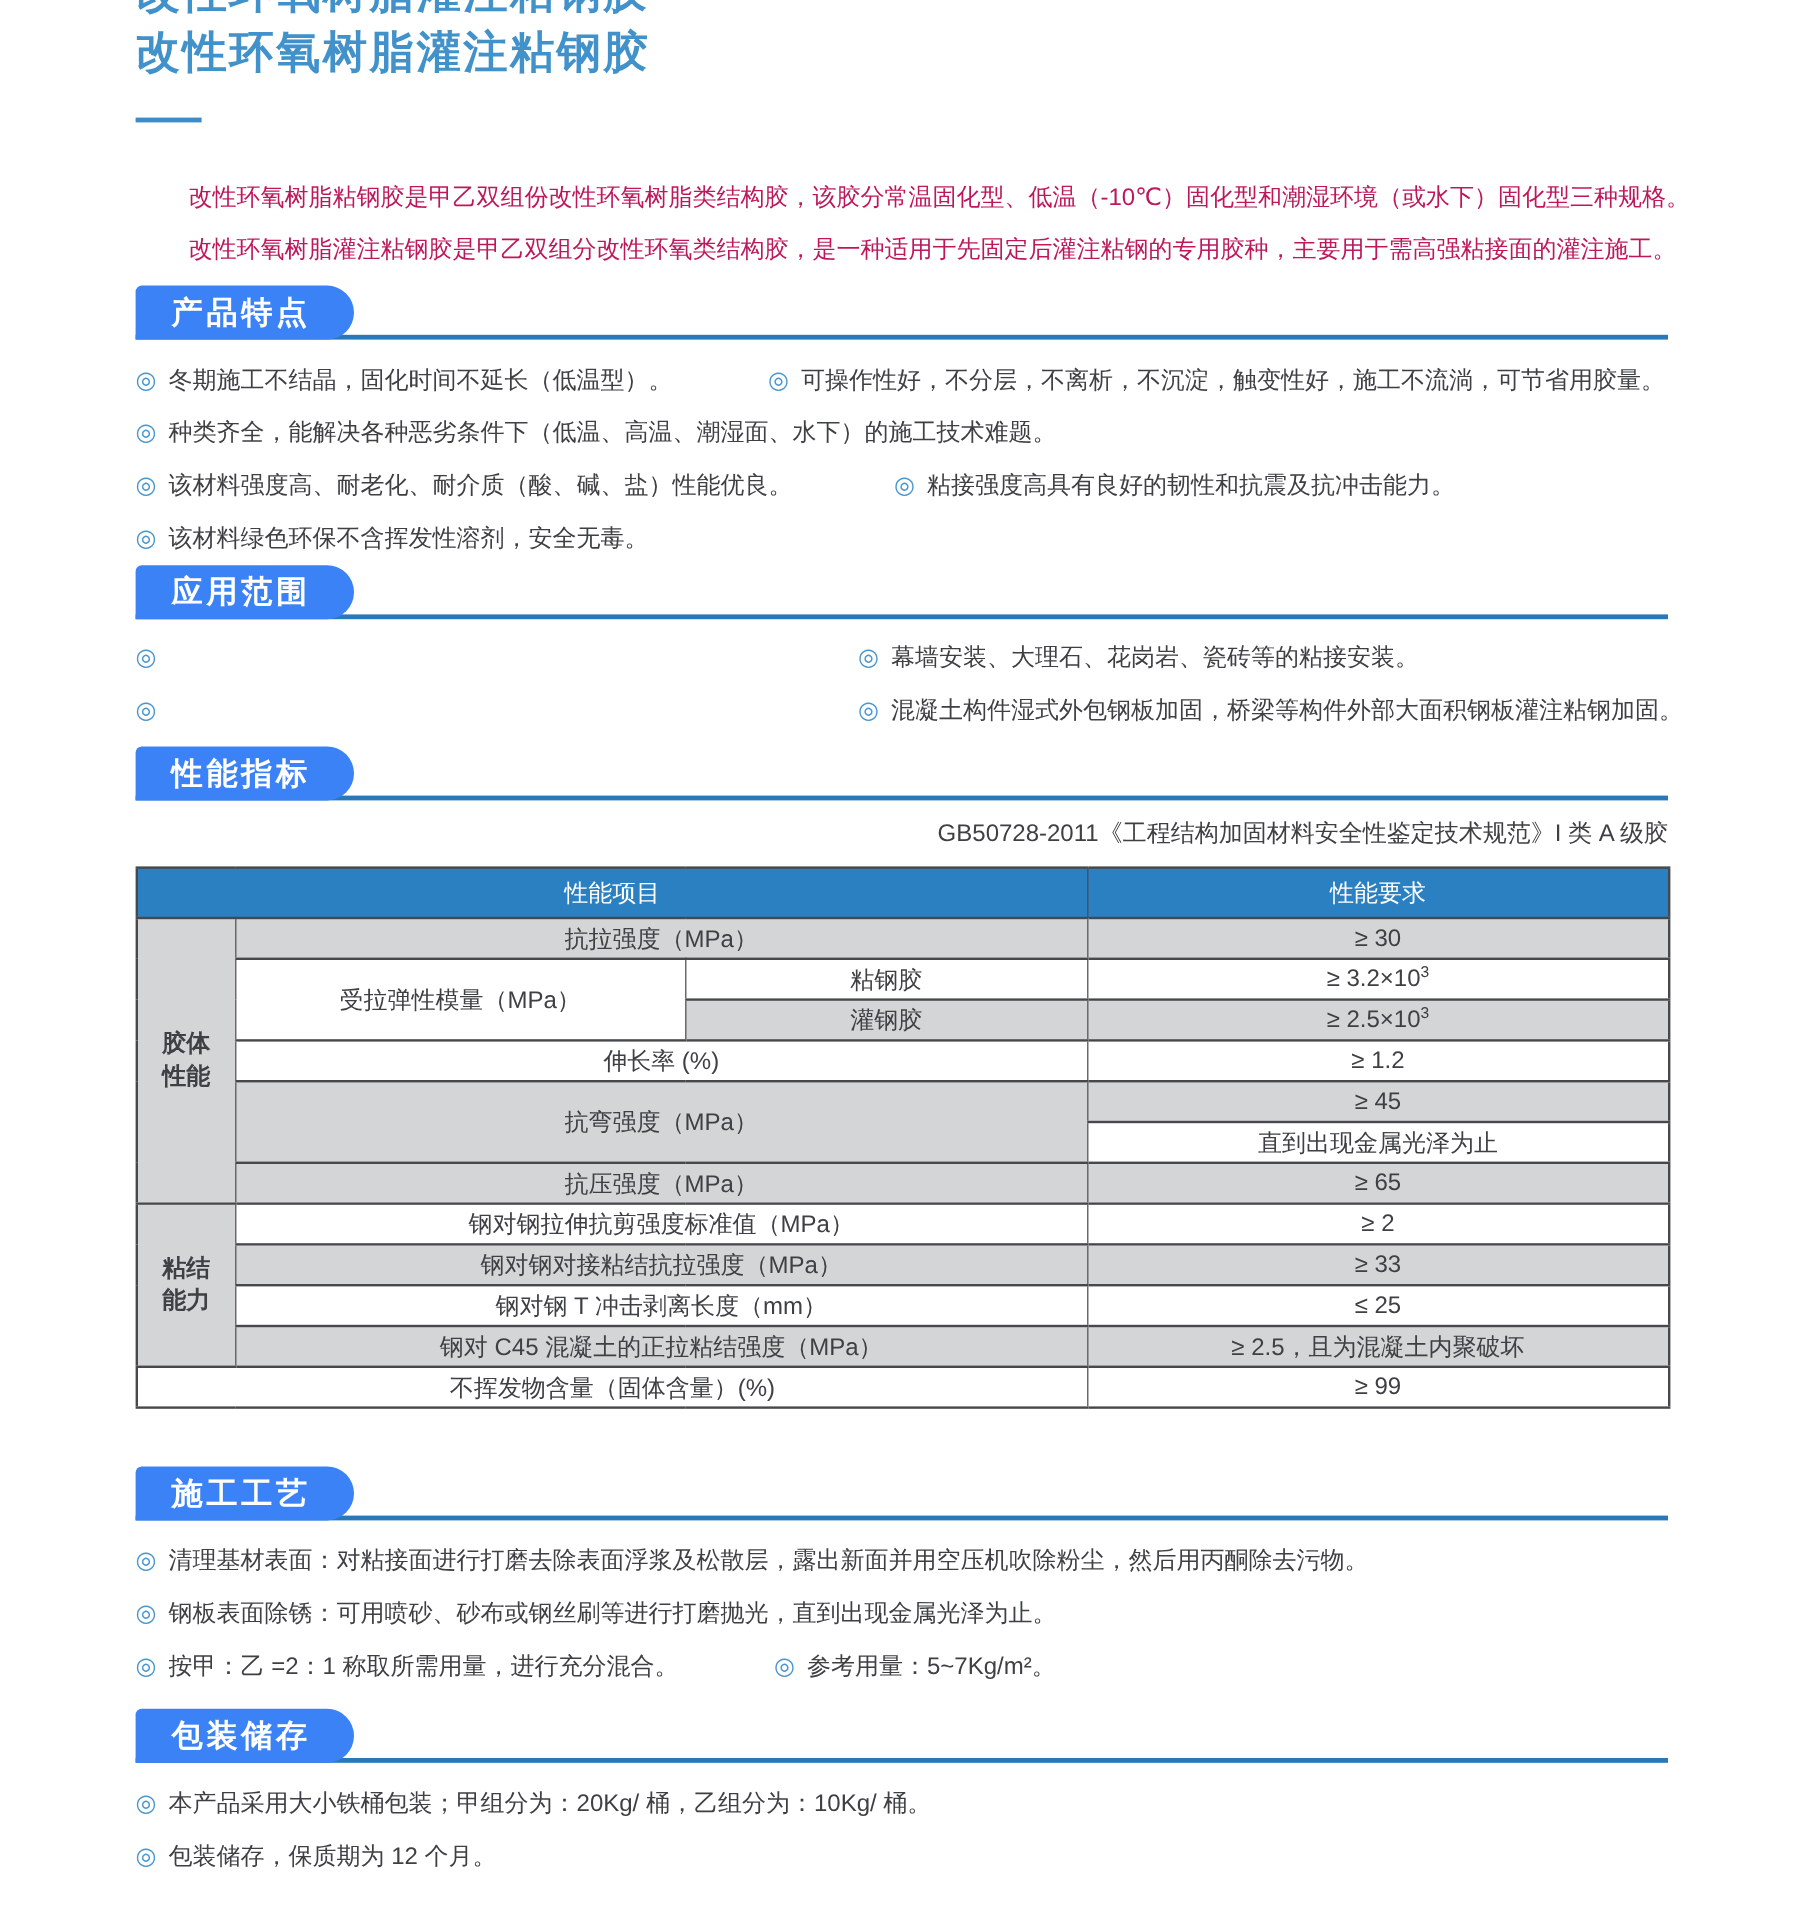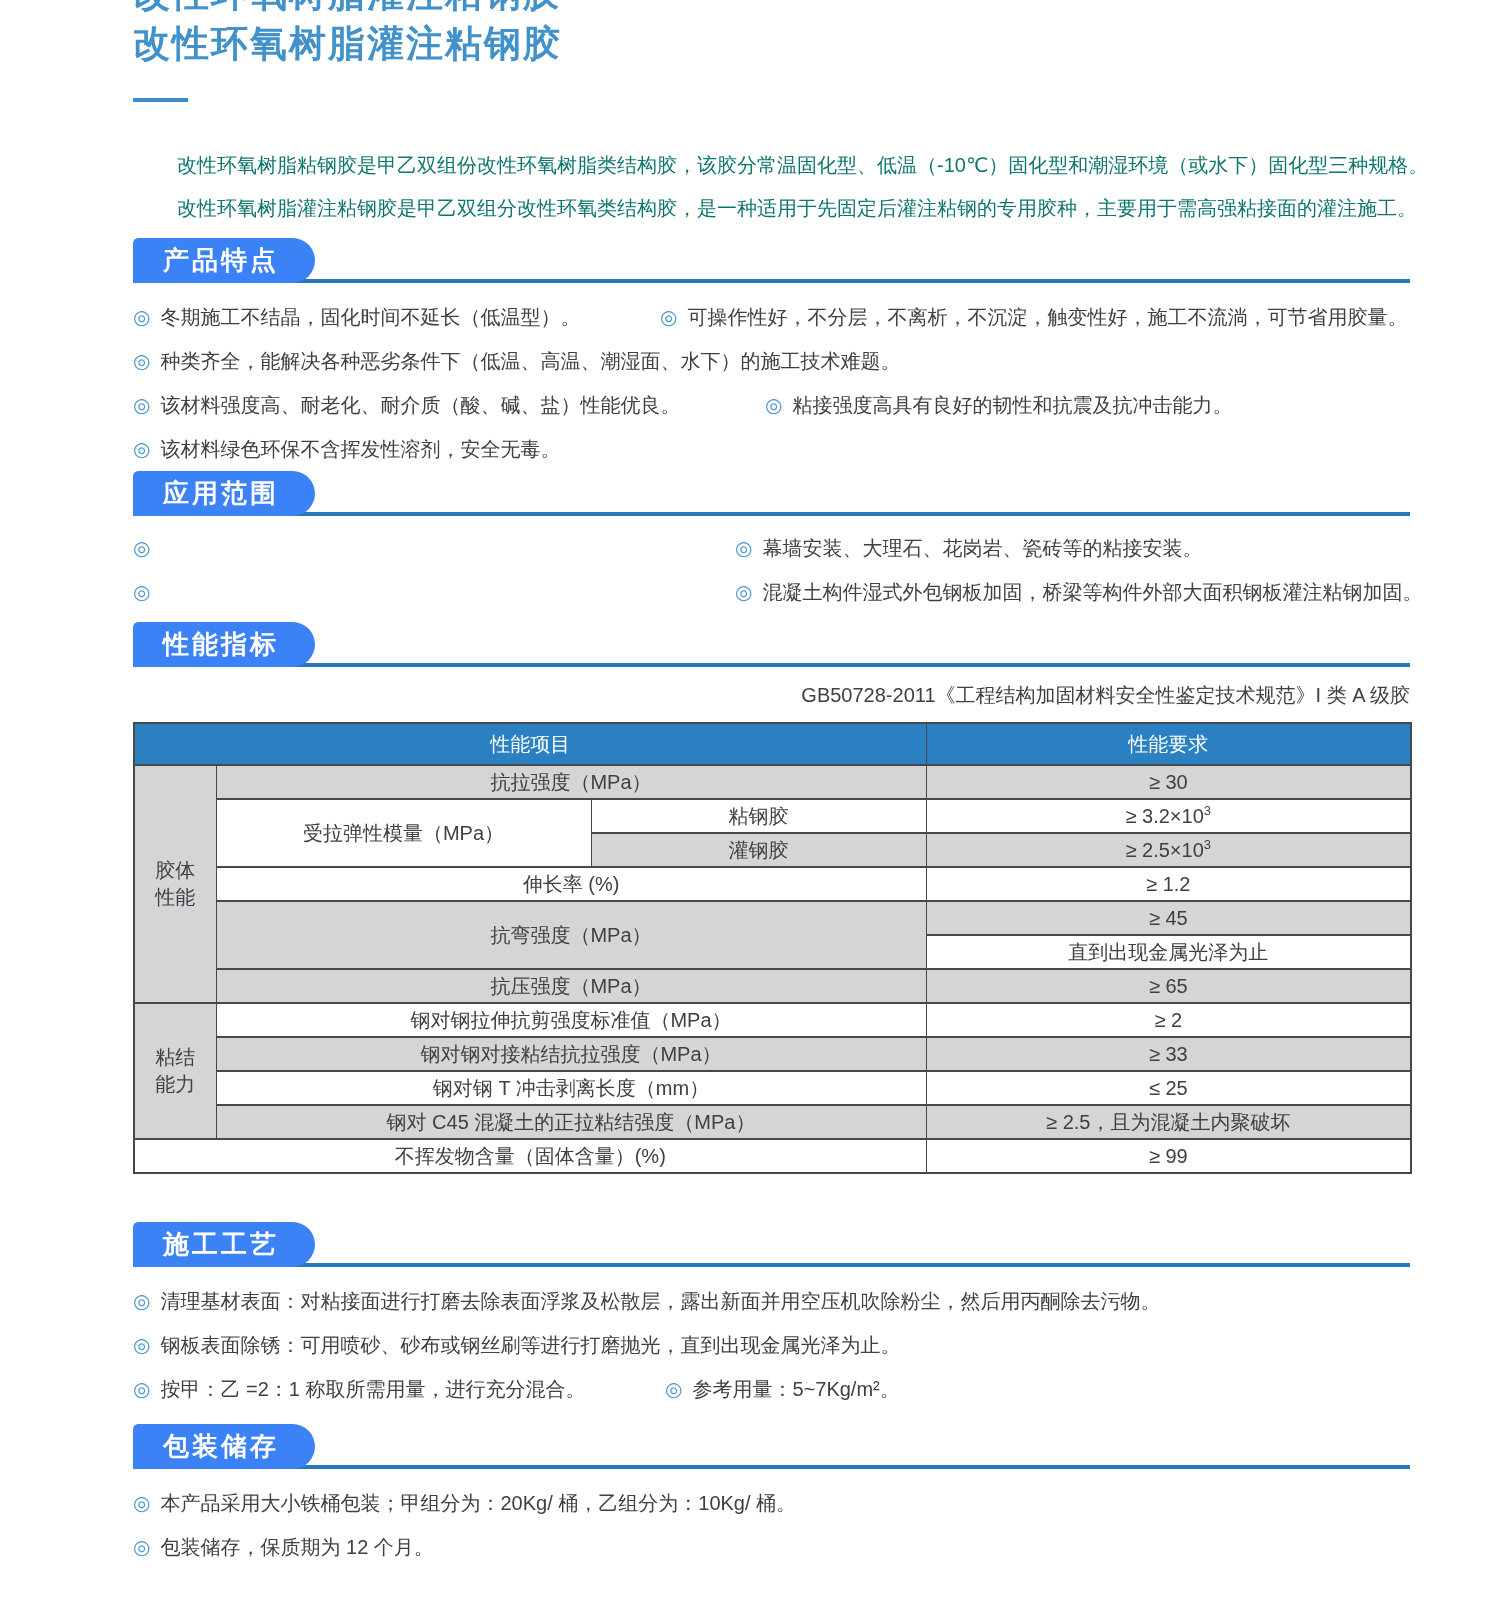--- a/index.html
+++ b/index.html
@@ -2,38 +2,38 @@
 <html><head>
 <meta charset="utf-8">
 <style>
   * { margin:0; padding:0; box-sizing:border-box; }
   html,body { background:#ffffff; }
   body {
     font-family:"Liberation Sans","DejaVu Sans",sans-serif;
     color:#3f4043;
     width:1503px; height:1600px; overflow:hidden;
   }
-  .page { position:relative; width:1503px; height:1600px;padding-left:20px; }
+  .page { position:relative; width:1503px; height:1600px; }
   .content { margin-left:113px; width:1277px; }
 
   
   .ghost { height:13px; overflow:hidden; }
   .ghost span {
     display:block; margin-top:-31px;
     font-size:37px; font-weight:bold; letter-spacing:2px; color:#4191ca;
     white-space:nowrap;
   }
 
   .title {
     margin-top:7px; height:48px; line-height:48px;
     font-size:37px; font-weight:bold; letter-spacing:2px; color:#4191ca;
   }
   .title-rule { margin-top:30px; width:55px; height:4px; background:#3d8cc7; }
 
-  .intro { margin-top:42px; font-size:20px; line-height:43px; color:#0f766e; }
+  .intro { margin-top:42px; font-size:20px; line-height:43px; color:#be185d; }
   .intro p { padding-left:44px; white-space:nowrap; }
 
   
   .sec-head { position:relative; height:45px; }
   .sec-rule { position:absolute; left:0; right:0; bottom:0; height:4px; background:#2879ba; }
   .badge {
     position:relative; z-index:1; display:inline-block;
     height:45px; line-height:45px; min-width:175px;
     padding:0 36px 0 30px;
     background:#3b82f6; color:#ffffff;
@@ -73,21 +73,21 @@
   }
   table.perf td {
     height:34px; font-size:20px; text-align:center; vertical-align:middle;
     border-left:1px solid #47484b; border-right:1px solid #47484b;
     border-top:2px solid #47484b; border-bottom:2px solid #47484b;
     padding:0 6px; overflow:hidden;
   }
   td.g { background:#d4d5d7; }
   td.w { background:#ffffff; }
   td.grp { background:#d4d5d7; line-height:1.35; }
-  td.grp span { display:block; }
+  td.grp span { display:block;font-weight:bold; }
   table.perf sup { font-size:13px; vertical-align:super; line-height:0; }
 </style>
 </head>
 <body>
 
 <div class="page">
 
   <div class="ghost">
     <span style="margin-left:113px">改性环氧树脂灌注粘钢胶</span>
   </div>

